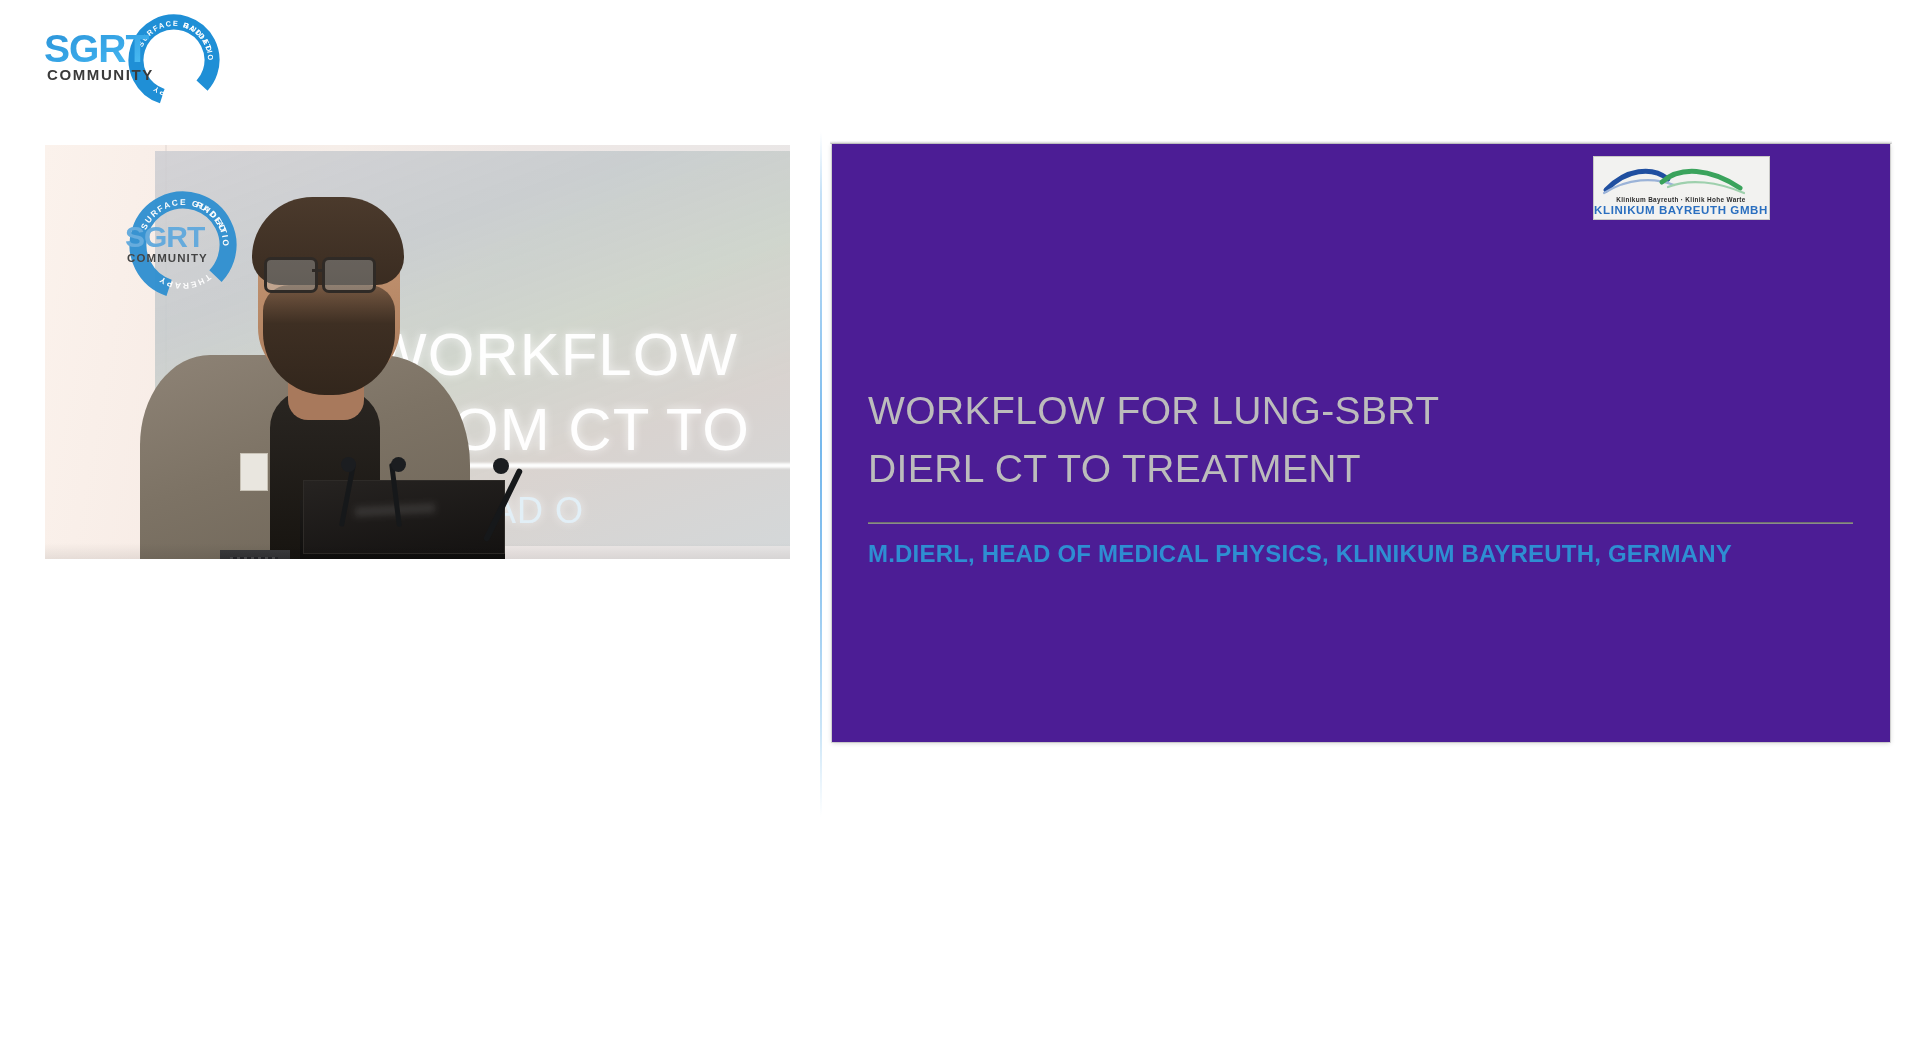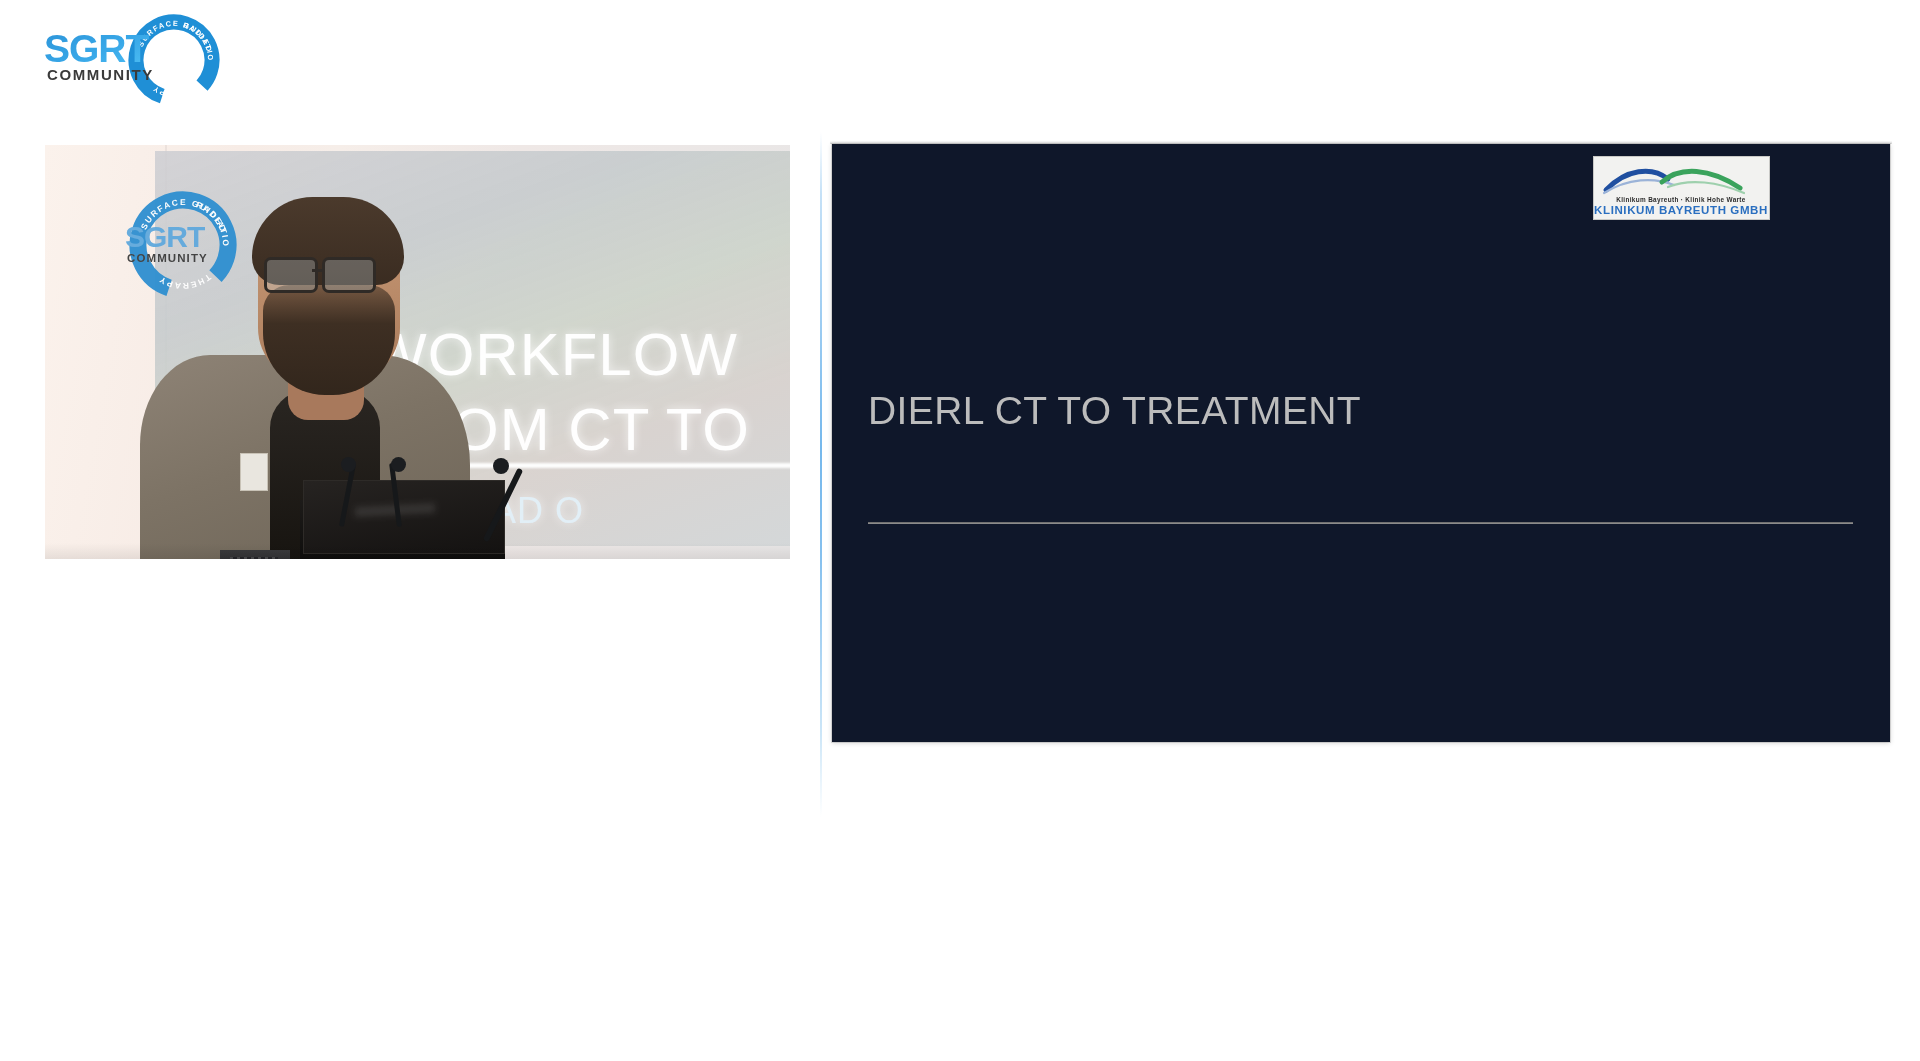--- a/index.html
+++ b/index.html
@@ -179,21 +179,21 @@
       rgba(170,210,240,0) 100%);
   }
 
   
   #slide-panel {
     position: absolute;
     left: 832px;
     top: 144px;
     width: 1058px;
     height: 598px;
-    background: #0f172a;
+    background: #4c1d95;
     box-shadow: 0 0 0 1px rgba(0,0,0,0.12), 0 1px 5px rgba(0,0,0,0.18);
   }
   #slide-panel::before {
     content:"";
     position:absolute; left:-2px; right:-2px; top:-3px; height:3px;
     background: linear-gradient(180deg, rgba(255,255,255,0) 0%, rgba(150,150,150,0.45) 100%);
   }
 
   
   #clinic-logo {
@@ -341,18 +341,20 @@
       <path d="M12,33 C32,12 58,9 74,22" fill="none" stroke="#1f4fa0" stroke-width="5" stroke-linecap="round"></path>
       <path d="M10,36 C34,21 60,20 80,28" fill="none" stroke="#9bb3d8" stroke-width="2.2" stroke-linecap="round"></path>
       <path d="M68,25 C86,9 116,11 146,31" fill="none" stroke="#3aa35c" stroke-width="5" stroke-linecap="round"></path>
       <path d="M74,30 C96,21 124,25 150,36" fill="none" stroke="#9ed0ad" stroke-width="2.2" stroke-linecap="round"></path>
       <text x="87" y="45" text-anchor="middle" font-family="'Liberation Sans',sans-serif" font-size="6.4" font-weight="bold" fill="#2b2b2b" letter-spacing="0.35">Klinikum Bayreuth · Klinik Hohe Warte</text>
       <text x="87" y="57" text-anchor="middle" font-family="'Liberation Sans',sans-serif" font-size="11.5" font-weight="bold" fill="#2a6fc0" letter-spacing="0.6">KLINIKUM BAYREUTH GMBH</text>
     </svg>
   </div>
 
   <div id="slide-title">
+    <div class="slide-title-line">WORKFLOW FOR LUNG-SBRT</div>
     <div class="slide-title-line">DIERL CT TO TREATMENT</div>
   </div>
 
   <div id="slide-rule"></div>
 
+  <div id="slide-subtitle">M.DIERL, HEAD OF MEDICAL PHYSICS, KLINIKUM BAYREUTH, GERMANY</div>
 </div>
 
 </body></html>

